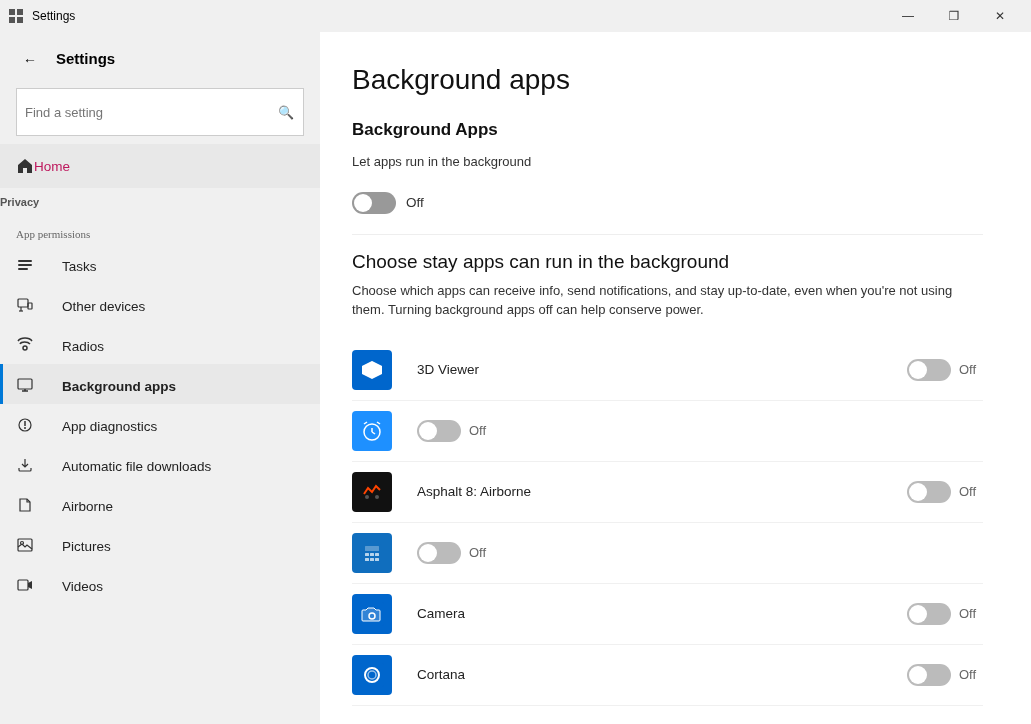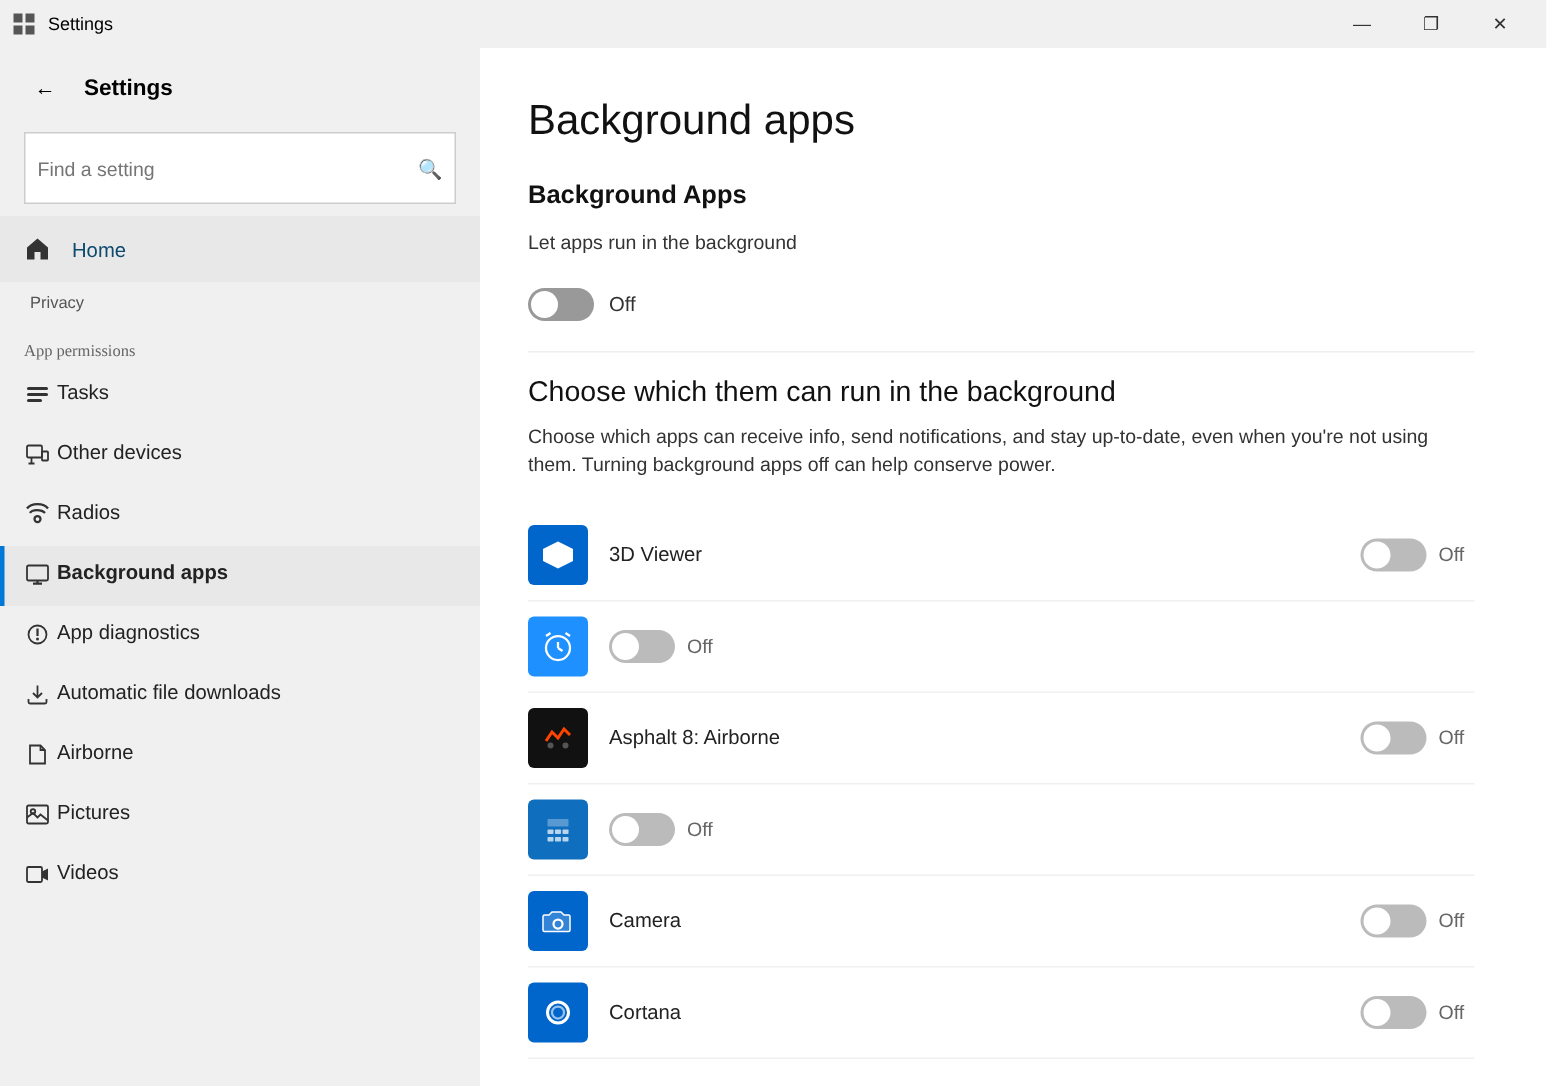--- a/index.html
+++ b/index.html
@@ -110,24 +110,24 @@
 
     .sidebar-section-label {
       font-size: 11px;
       color: #666;
       padding: 12px 16px 4px;
       font-weight: 400;
       font-family: Liberation Serif, serif;
     }
     .sidebar-item {
       display: flex;
-      align-items: flex-start;
+      align-items: flex-end;
       padding: 10px 16px;
       cursor: pointer;
-      gap: 4px;
+      gap: 28px;
       font-size: 13.5px;
       color: #222;
       min-height: 40px;
     }
     .sidebar-item.active {
       background: #e8e8e8;
       border-left: 3px solid #0078d7;
       padding-left: 13px;
       font-weight: 600;
     }
@@ -139,31 +139,30 @@
       justify-content: center;
       font-size: 14px;
       flex-shrink: 0;
       color: #333;
     }
     .home-item {
       display: flex;
       align-items: center;
       padding: 10px 16px;
       cursor: pointer;
-      gap: 14px;
       font-size: 13.5px;
-      color: #0c4a6e;
+      color: #be185d;
       min-height: 44px;
       background: #e8e8e8;
     }
     .privacy-header {
-      padding: 8px 20px;
+      padding: 8px 0;
       font-size: 11px;
       color: #555;
-      font-weight: 400;
+      font-weight: 700;
     }
 
     
     .content {
       flex: 1;
       overflow-y: auto;
       padding: 32px 48px 32px 32px;
       background: #fff;
     }
     .page-title {
@@ -229,21 +228,21 @@
       margin-bottom: 8px;
     }
 
     
     .app-list { margin-top: 8px; }
     .app-row {
       display: flex;
       align-items: center;
       padding: 10px 0;
       border-bottom: 1px solid #f0f0f0;
-      gap: 14px;
+      gap: 25px;
     }
     .app-icon {
       width: 40px;
       height: 40px;
       border-radius: 4px;
       flex-shrink: 0;
       display: flex;
       align-items: center;
       justify-content: center;
       font-size: 20px;
@@ -444,21 +443,21 @@
 
     <div class="toggle-row">
       <div class="toggle off">
         <div class="toggle-knob"></div>
       </div>
       <span class="toggle-label">Off</span>
     </div>
 
     <div class="divider"></div>
 
-    <div class="section-subtitle">Choose which them can run in the background</div>
+    <div class="section-subtitle">Choose stay apps can run in the background</div>
     <div class="description">Choose which apps can receive info, send notifications, and stay up-to-date, even when you're not using them. Turning background apps off can help conserve power.</div>
 
     <div class="app-list">
 
       <div class="app-row">
         <div class="app-icon viewer">
           <svg width="24" height="24" viewBox="0 0 24 24" fill="white">
             <polygon points="12,3 22,8 22,16 12,21 2,16 2,8"></polygon>
             <polygon points="12,3 22,8 12,13 2,8" fill="rgba(255,255,255,0.3)"></polygon>
           </svg>

